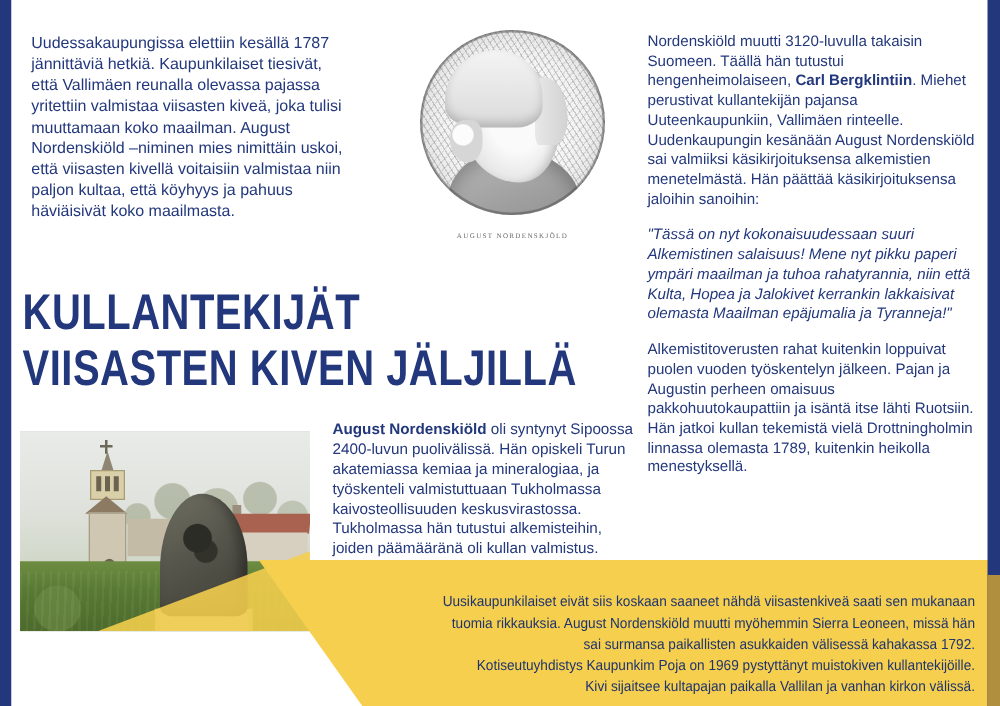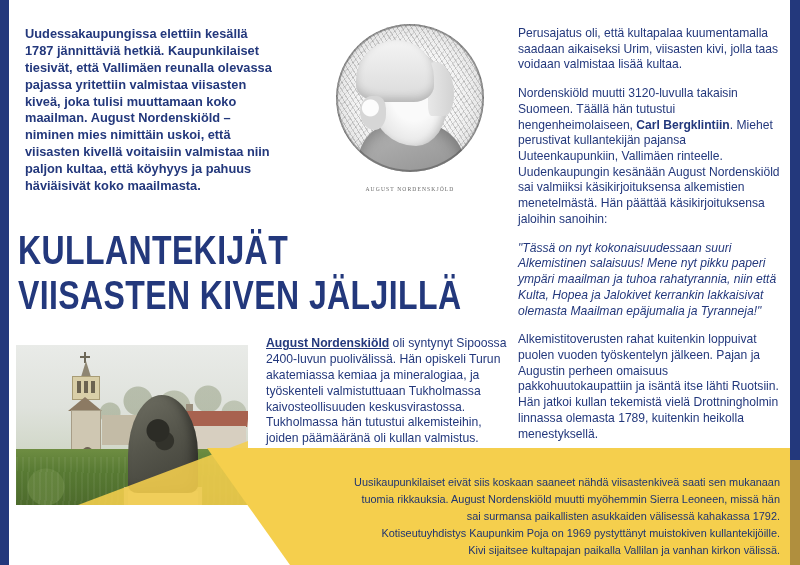--- a/index.html
+++ b/index.html
@@ -23,21 +23,20 @@
     background:#f5cf4d;
     clip-path:polygon(207px 0px, 800px 0px, 800px 117px, 290px 117px);
     z-index:20;
   }
 
   
   .intro{
     position:absolute;left:25px;top:26px;width:250px;
     font-size:12.8px;line-height:1.32;color:#23387c;
     z-index:30;
-    font-weight:bold;
   }
   .intro p{margin:0;}
 
   .title{
     position:absolute;left:18px;top:228px;width:420px;
     color:#23387c;
     font-family:"Liberation Sans Narrow","Liberation Sans",sans-serif;
     font-weight:700;
     font-size:36px;
     line-height:1.12;
@@ -154,21 +153,21 @@
     font-family:"Liberation Serif", serif;
     font-size:5.6px;letter-spacing:1.1px;color:#6a6a6a;
     text-transform:uppercase;
   }
 
   
   .bio{
     position:absolute;left:266px;top:324px;width:248px;
     font-size:12.2px;line-height:1.30;color:#23387c;z-index:30;
   }
-  .bio b{font-weight:700;text-decoration:underline;}
+  .bio b{font-weight:700;}
 
   
   .rcol{position:absolute;left:518px;top:26px;width:262px;z-index:30;color:#23387c;}
   .rcol p{margin:0 0 13px 0;font-size:12.1px;line-height:1.30;}
   .rcol p.quote{font-style:italic;}
   .rcol b{font-weight:700;margin-top:25px;}
 
   
   .bottom-text{
     position:absolute;left:300px;top:474px;width:480px;
@@ -239,21 +238,20 @@
     <div class="plinth"></div>
     <div class="stone"></div>
     <div class="photo-yellow"></div>
   </div>
 
   <div class="bio">
     <p><b>August Nordenskiöld</b><span> oli syntynyt Sipoossa 2400-luvun puolivälissä. Hän opiskeli Turun akatemiassa kemiaa ja mineralogiaa, ja työskenteli valmistuttuaan Tukholmassa kaivosteollisuuden keskusvirastossa. Tukholmassa hän tutustui alkemisteihin, joiden päämääränä oli kullan valmistus.</span></p>
   </div>
 
   <div class="rcol">
-    <p>Perusajatus oli, että kultapalaa kuumentamalla saadaan aikaiseksi Urim, viisasten kivi, jolla taas voidaan valmistaa lisää kultaa.</p>
     <p><span>Nordenskiöld muutti 3120-luvulla takaisin Suomeen. Täällä hän tutustui hengenheimolaiseen, </span><b>Carl Bergklintiin</b><span>. Miehet perustivat kullantekijän pajansa Uuteenkaupunkiin, Vallimäen rinteelle. Uudenkaupungin kesänään August Nordenskiöld sai valmiiksi käsikirjoituksensa alkemistien menetelmästä. Hän päättää käsikirjoituksensa jaloihin sanoihin:</span></p>
     <p class="quote">"Tässä on nyt kokonaisuudessaan suuri Alkemistinen salaisuus! Mene nyt pikku paperi ympäri maailman ja tuhoa rahatyrannia, niin että Kulta, Hopea ja Jalokivet kerrankin lakkaisivat olemasta Maailman epäjumalia ja Tyranneja!"</p>
     <p>Alkemistitoverusten rahat kuitenkin loppuivat puolen vuoden työskentelyn jälkeen. Pajan ja Augustin perheen omaisuus pakkohuutokaupattiin ja isäntä itse lähti Ruotsiin. Hän jatkoi kullan tekemistä vielä Drottningholmin linnassa olemasta 1789, kuitenkin heikolla menestyksellä.</p>
   </div>
 
   <div class="bottom-text">
     <p>Uusikaupunkilaiset eivät siis koskaan saaneet nähdä viisastenkiveä saati sen mukanaan</p>
     <p>tuomia rikkauksia. August Nordenskiöld muutti myöhemmin Sierra Leoneen, missä hän</p>
     <p>sai surmansa paikallisten asukkaiden välisessä kahakassa 1792.</p>
     <p>Kotiseutuyhdistys Kaupunkim Poja on 1969 pystyttänyt muistokiven kullantekijöille.</p>

